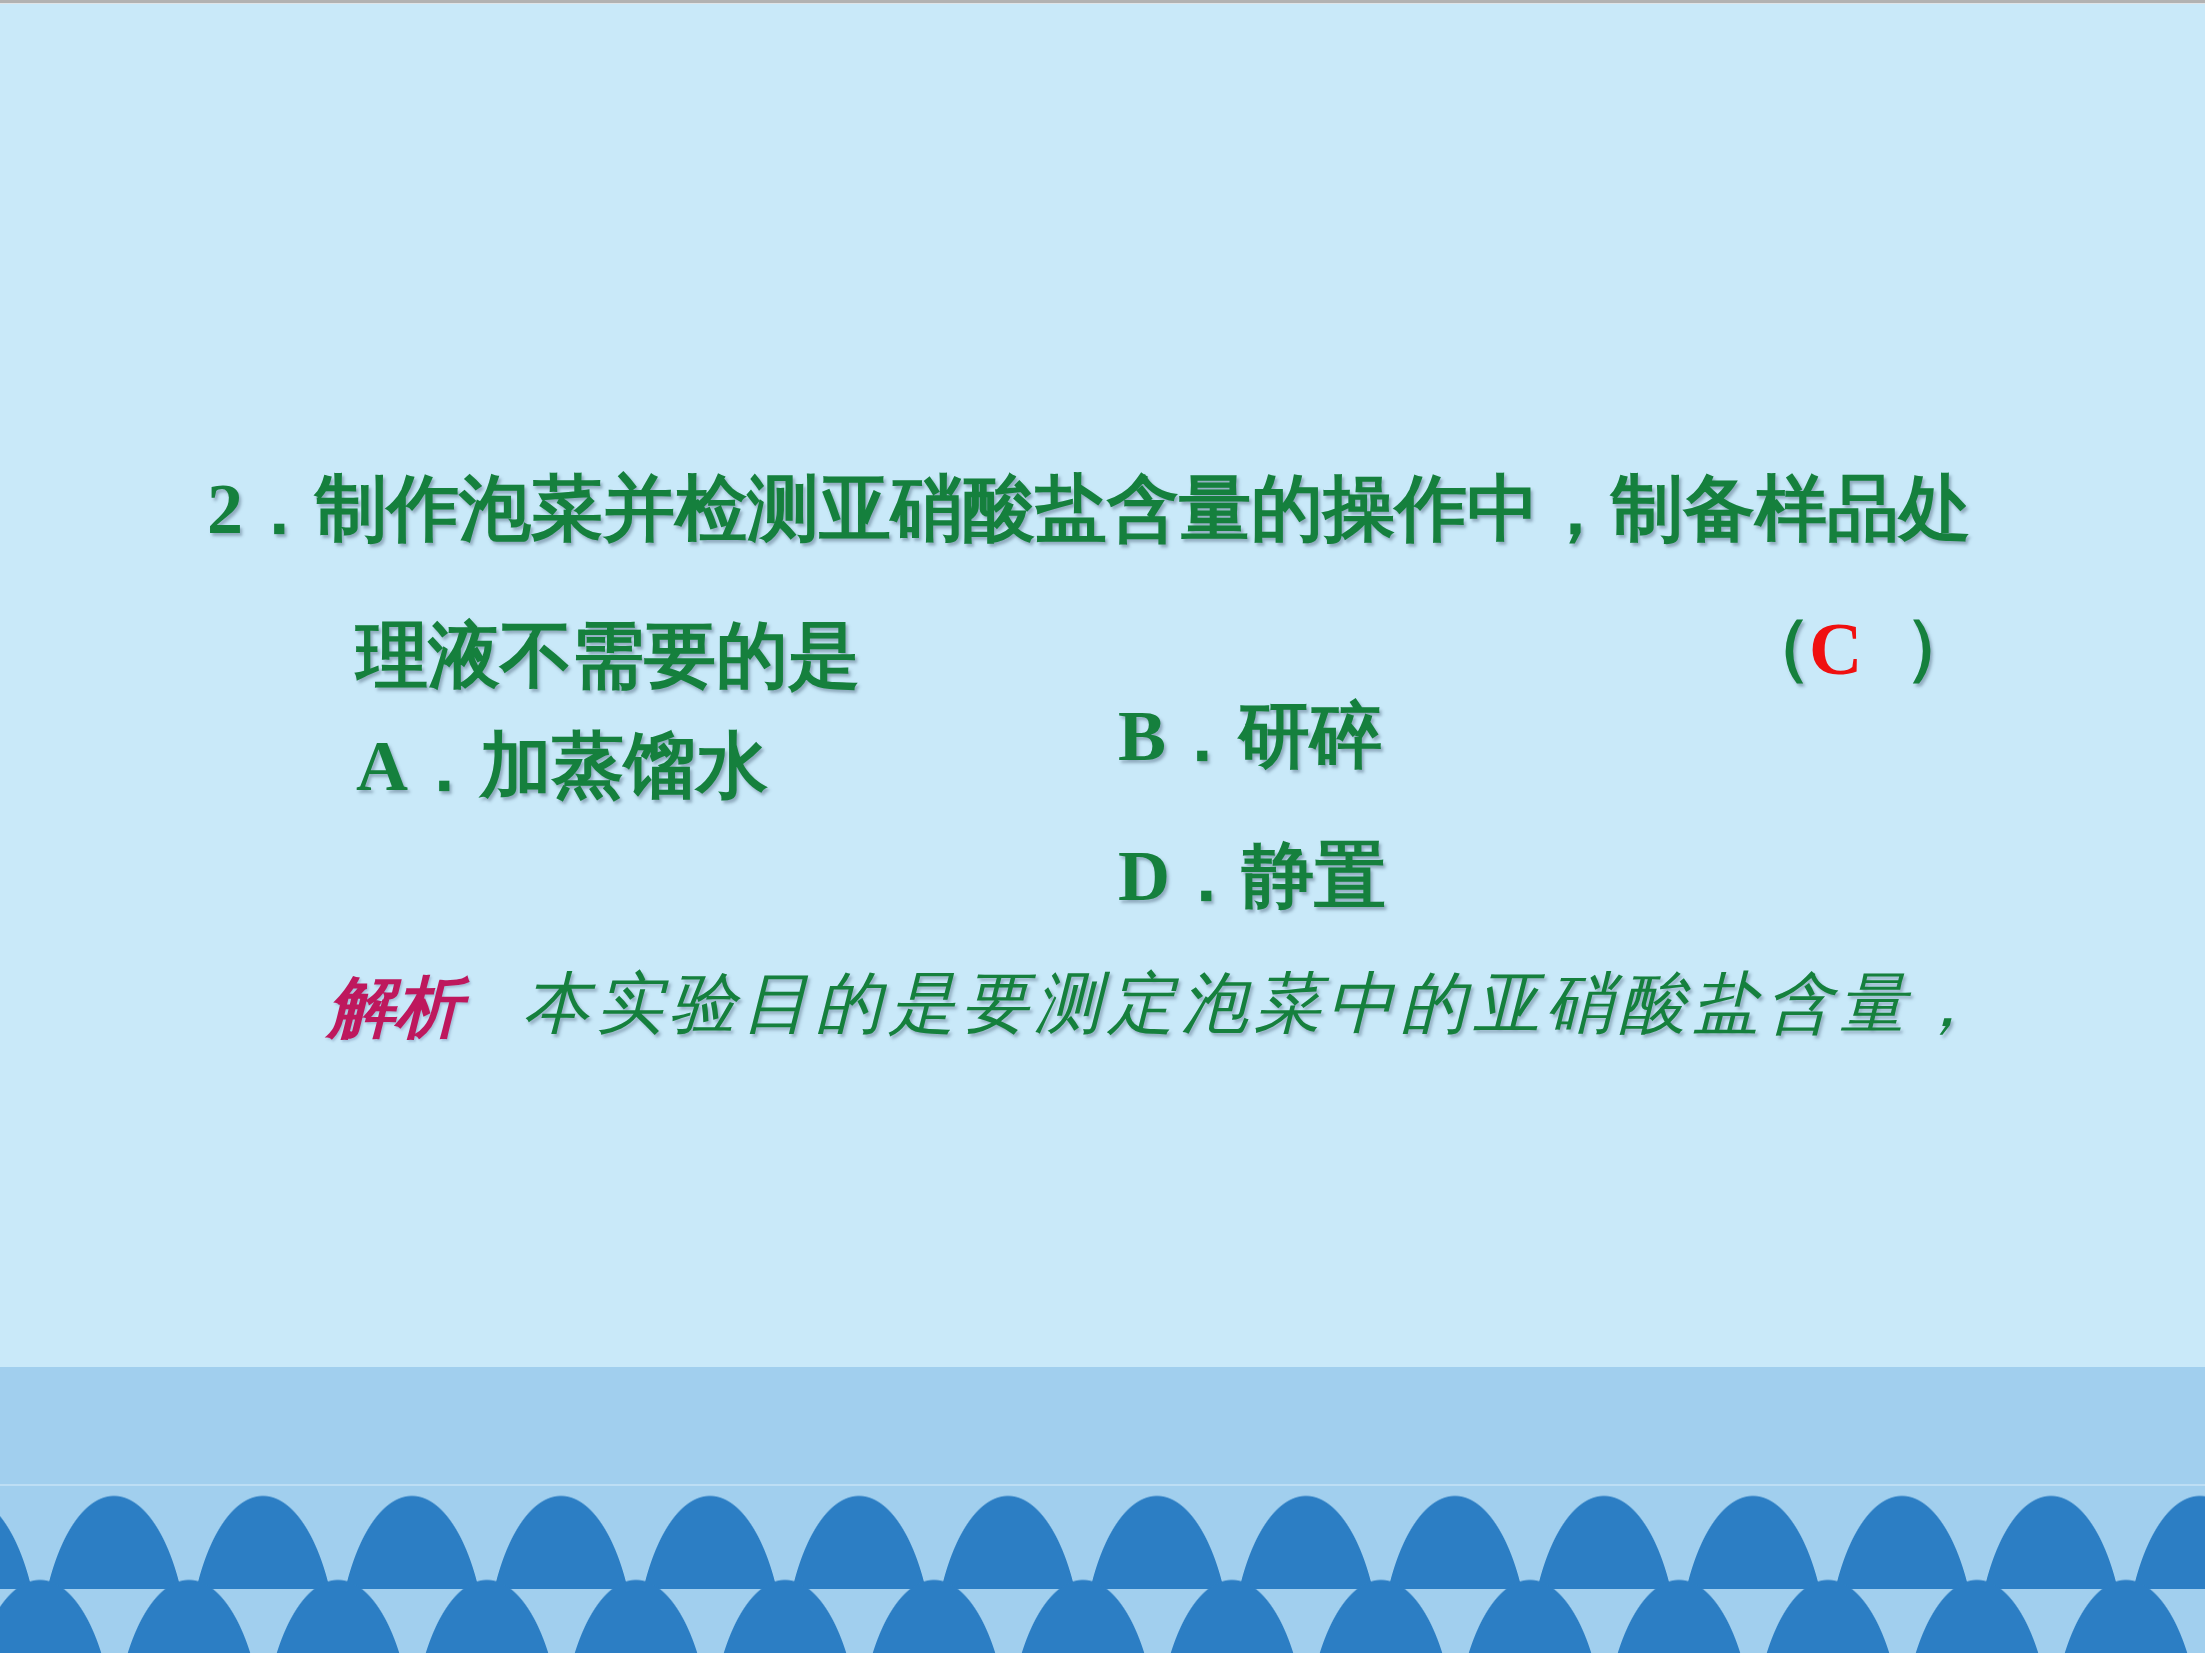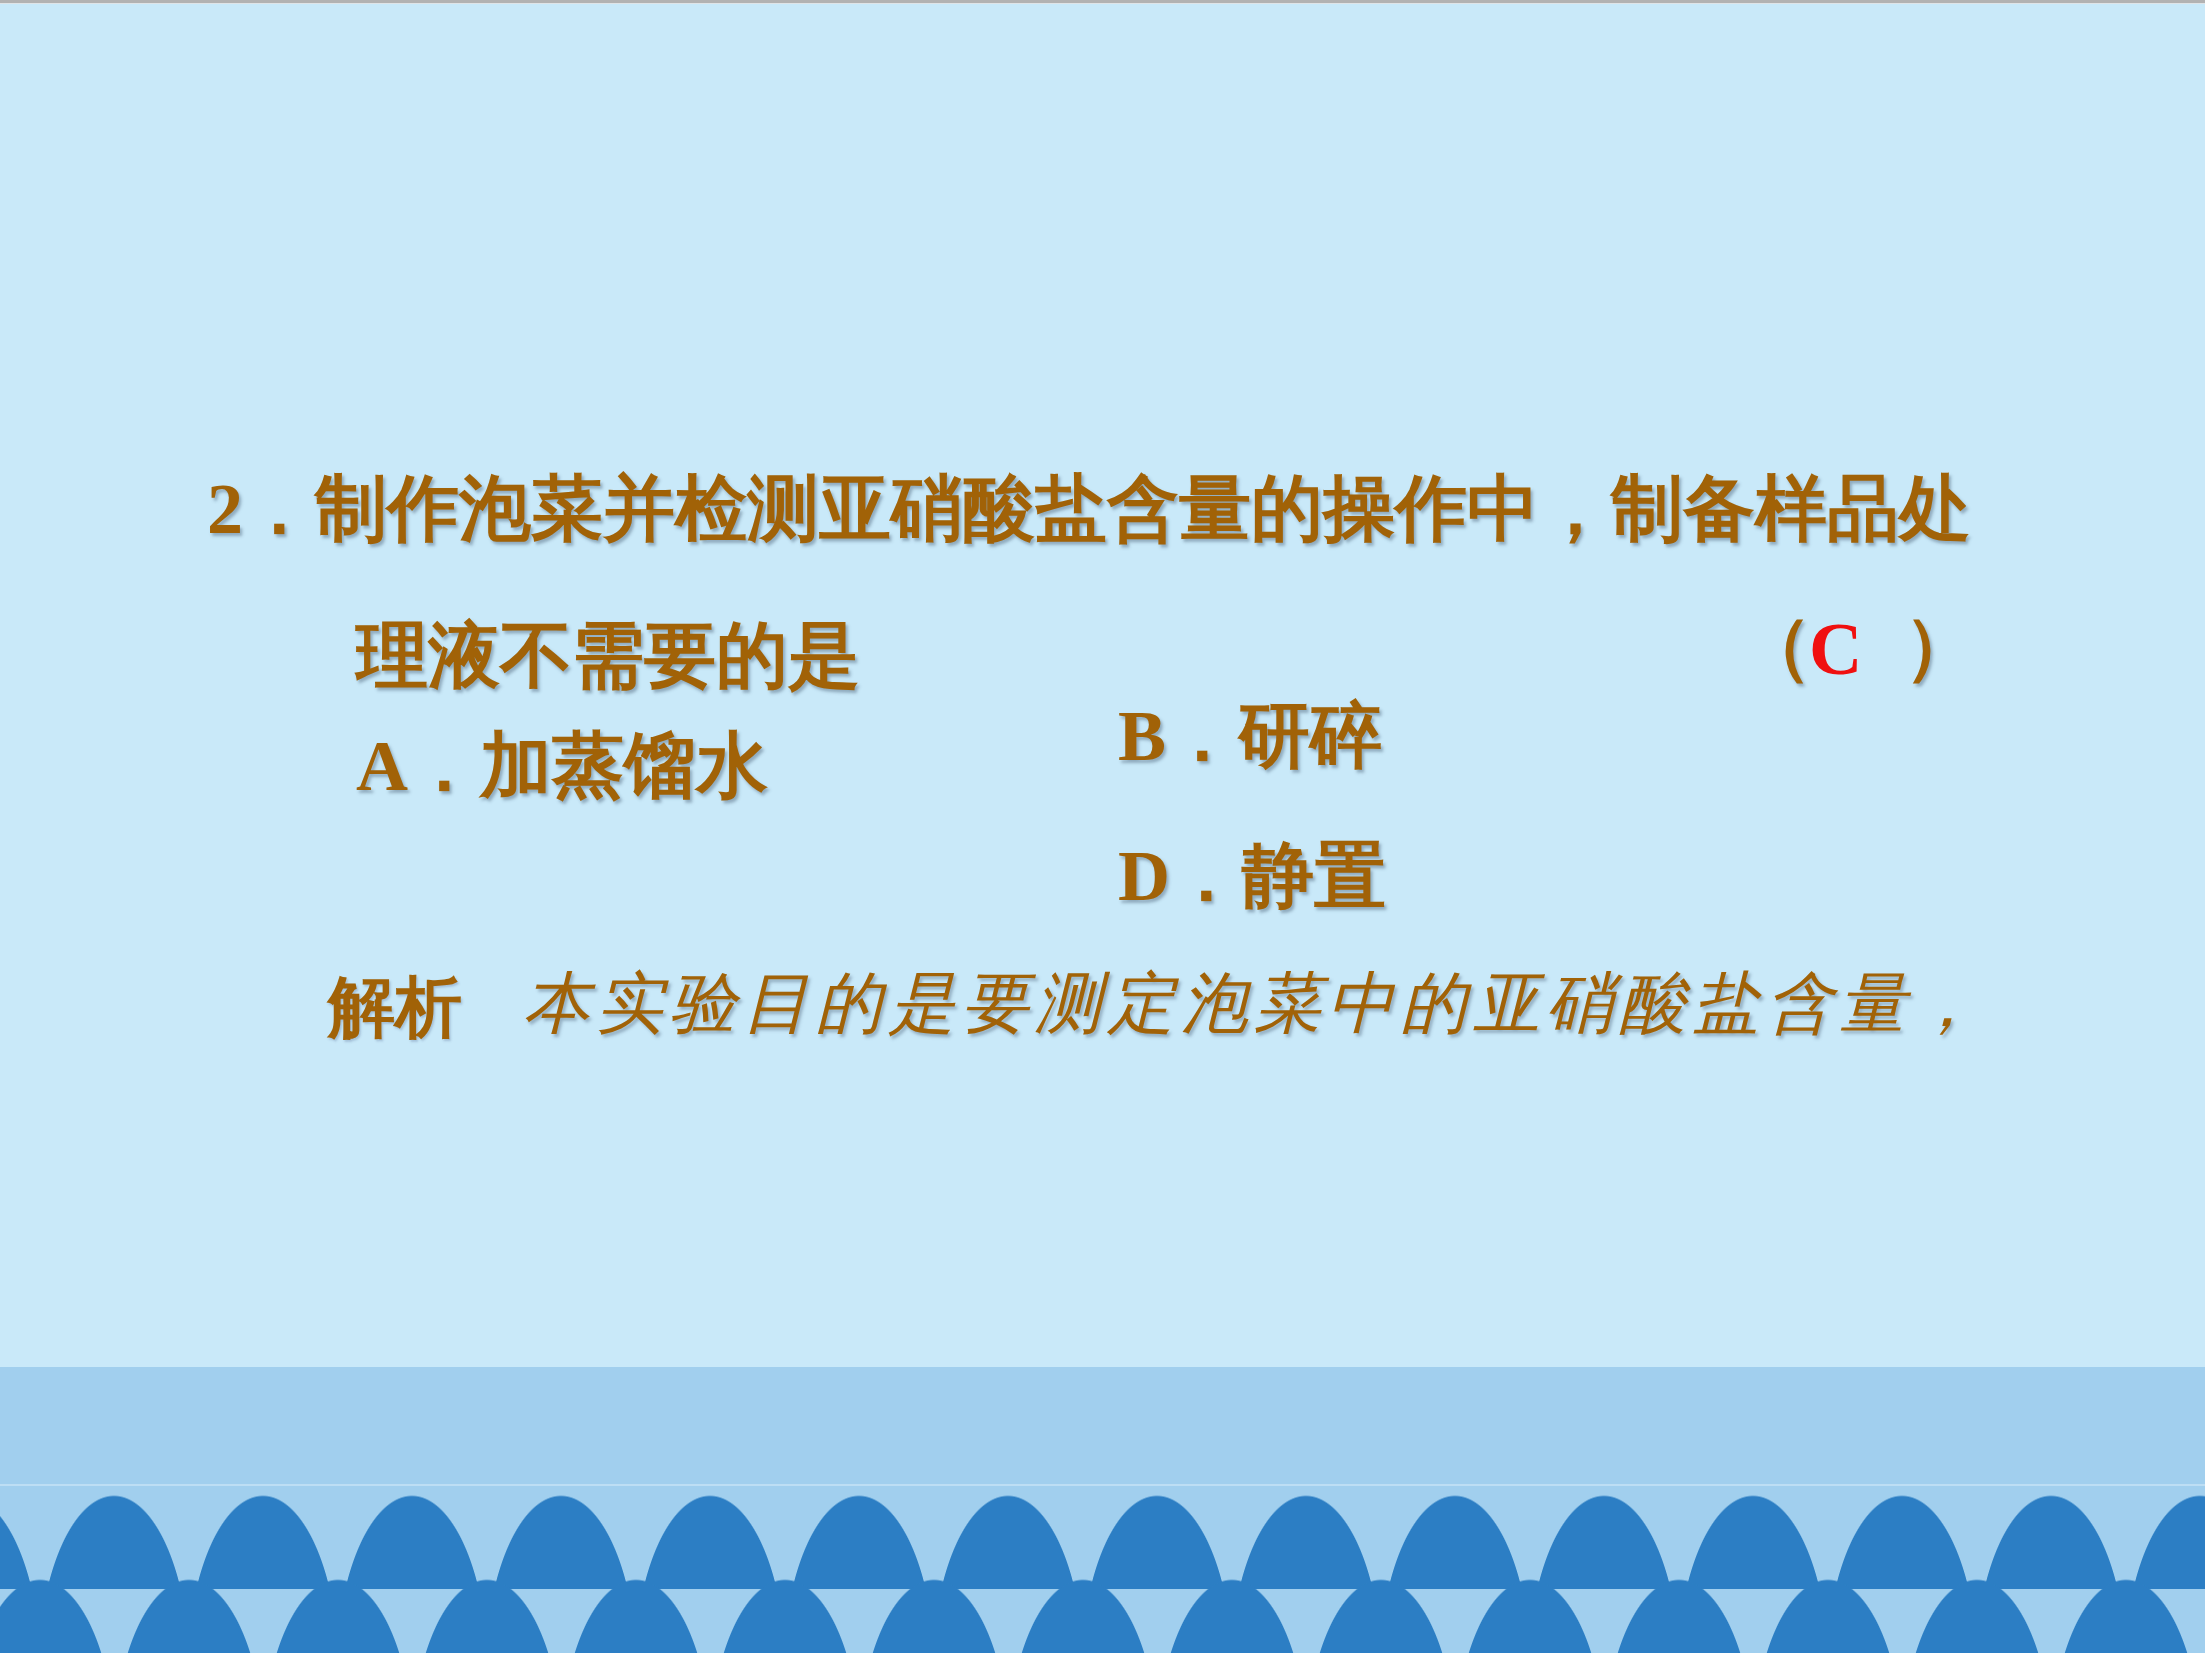--- a/index.html
+++ b/index.html
@@ -19,21 +19,21 @@
     position: absolute;
     left: 0; top: 0;
     width: 100%; height: 3.1px;
     background: #b2b2b2;
     border-bottom: 1.5px solid #dfe4e7;
   }
   .line {
     position: absolute;
     white-space: nowrap;
     line-height: 1.12;
-    color: #a16207;
+    color: #15803d;
   }
   .q-text {
     font-size: 72px;
     font-weight: bold;
     text-shadow: 2.3px 3.1px 3.1px rgba(50, 70, 95, 0.38);
   }
   .stem1 { left: 207px; top: 469px; }
   .stem2 { left: 312px; top: 616px; margin-left: 44px; }
   .opt-a { left: 312px;  top: 726px; margin-left: 44px; }
   .opt-b { left: 1118px; top: 696px; }
@@ -46,22 +46,23 @@
     font-size: 74px;
     font-weight: bold;
     color: #f01010;
     text-shadow: none;
   }
   .analysis-label {
     left: 328px; top: 969px;
     font-family: "Liberation Sans", "DejaVu Sans", sans-serif;
     font-size: 67px;
     font-weight: bold;
-    color: #a16207;
+    color: #be185d;
     text-shadow: 1.5px 2.3px 2.3px rgba(50, 70, 120, 0.25);
+    font-style: italic;
   }
   .analysis-text {
     font-size: 67px;
     font-weight: normal;
     letter-spacing: 6.1px;
     text-shadow: 2.3px 3.1px 3.1px rgba(50, 70, 95, 0.35);
   }
   .analysis-1 { left: 523px; top: 966px; font-style: italic; }
   .analysis-2 { left: 337px; top: 1087px; }
 

